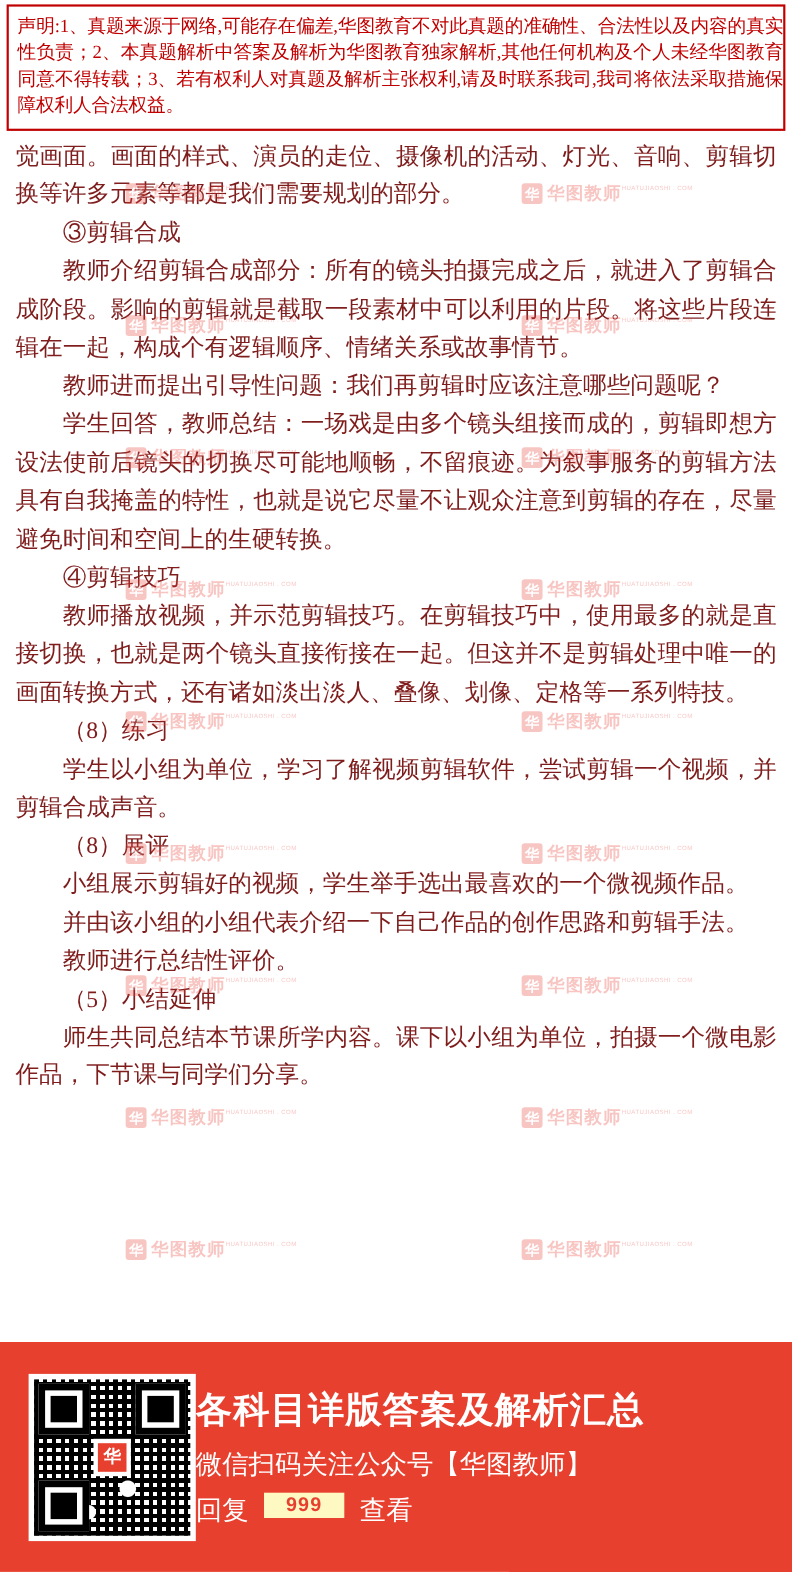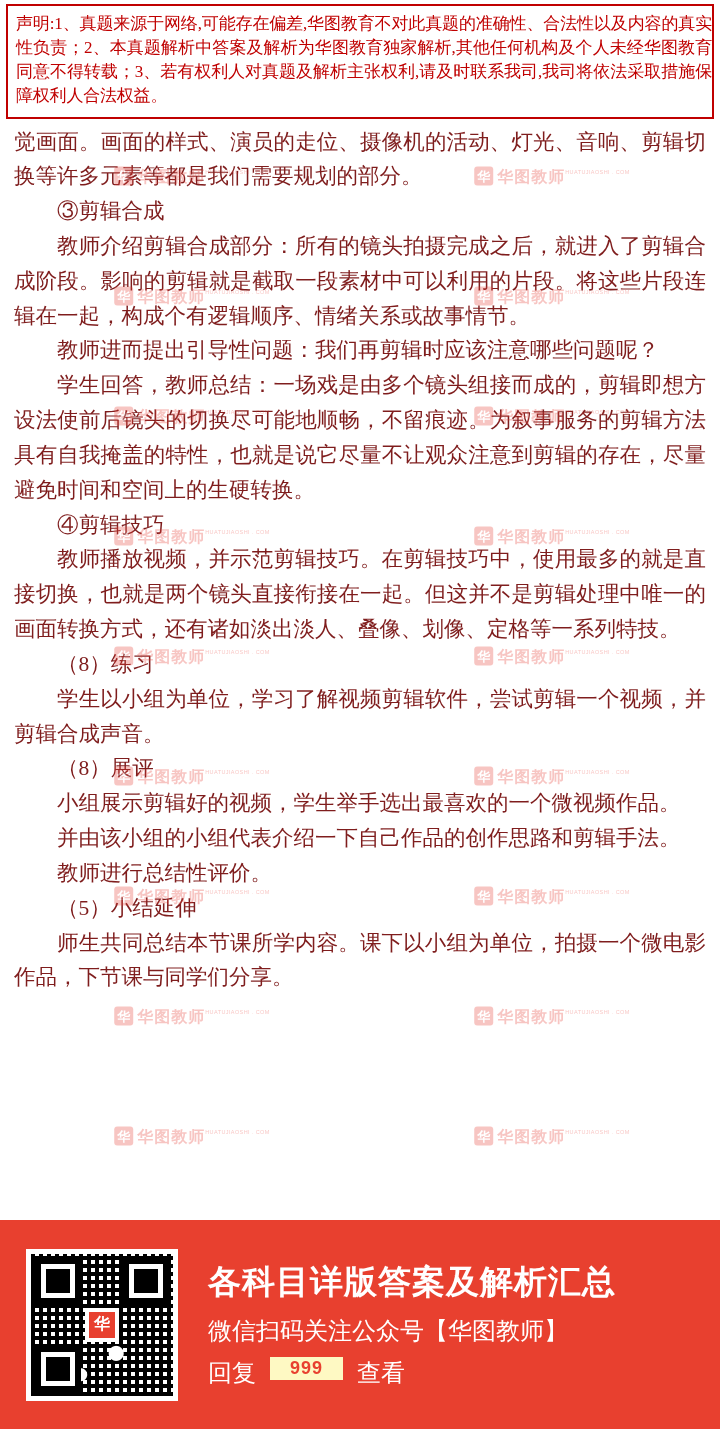--- a/index.html
+++ b/index.html
@@ -176,21 +176,20 @@
     color: #fff;
     font-size: 16px;
     font-weight: 700;
     display: flex;
     align-items: center;
     justify-content: center;
     font-family: "Liberation Sans", sans-serif;
   }
 
   .banner-text {
-    margin-left: 30px;
     color: #ffffff;
     display: flex;
     flex-direction: column;
     justify-content: center;
     gap: 10px;
   }
   .banner-title {
     font-size: 33px;
     font-weight: 700;
     letter-spacing: 1px;

